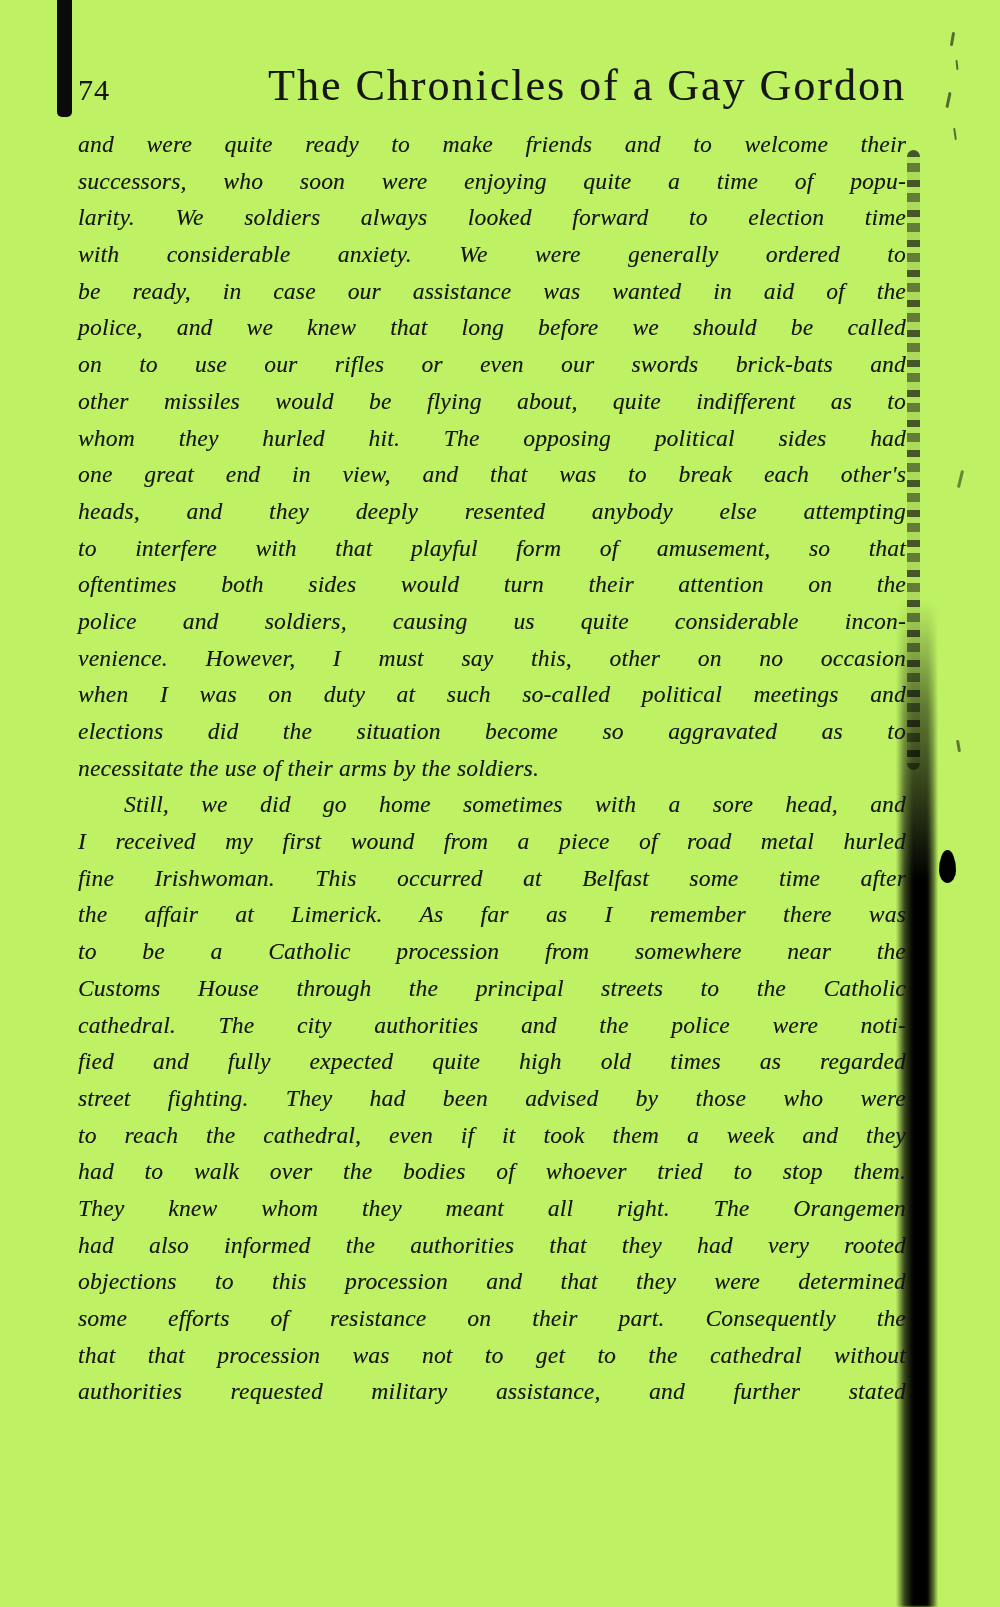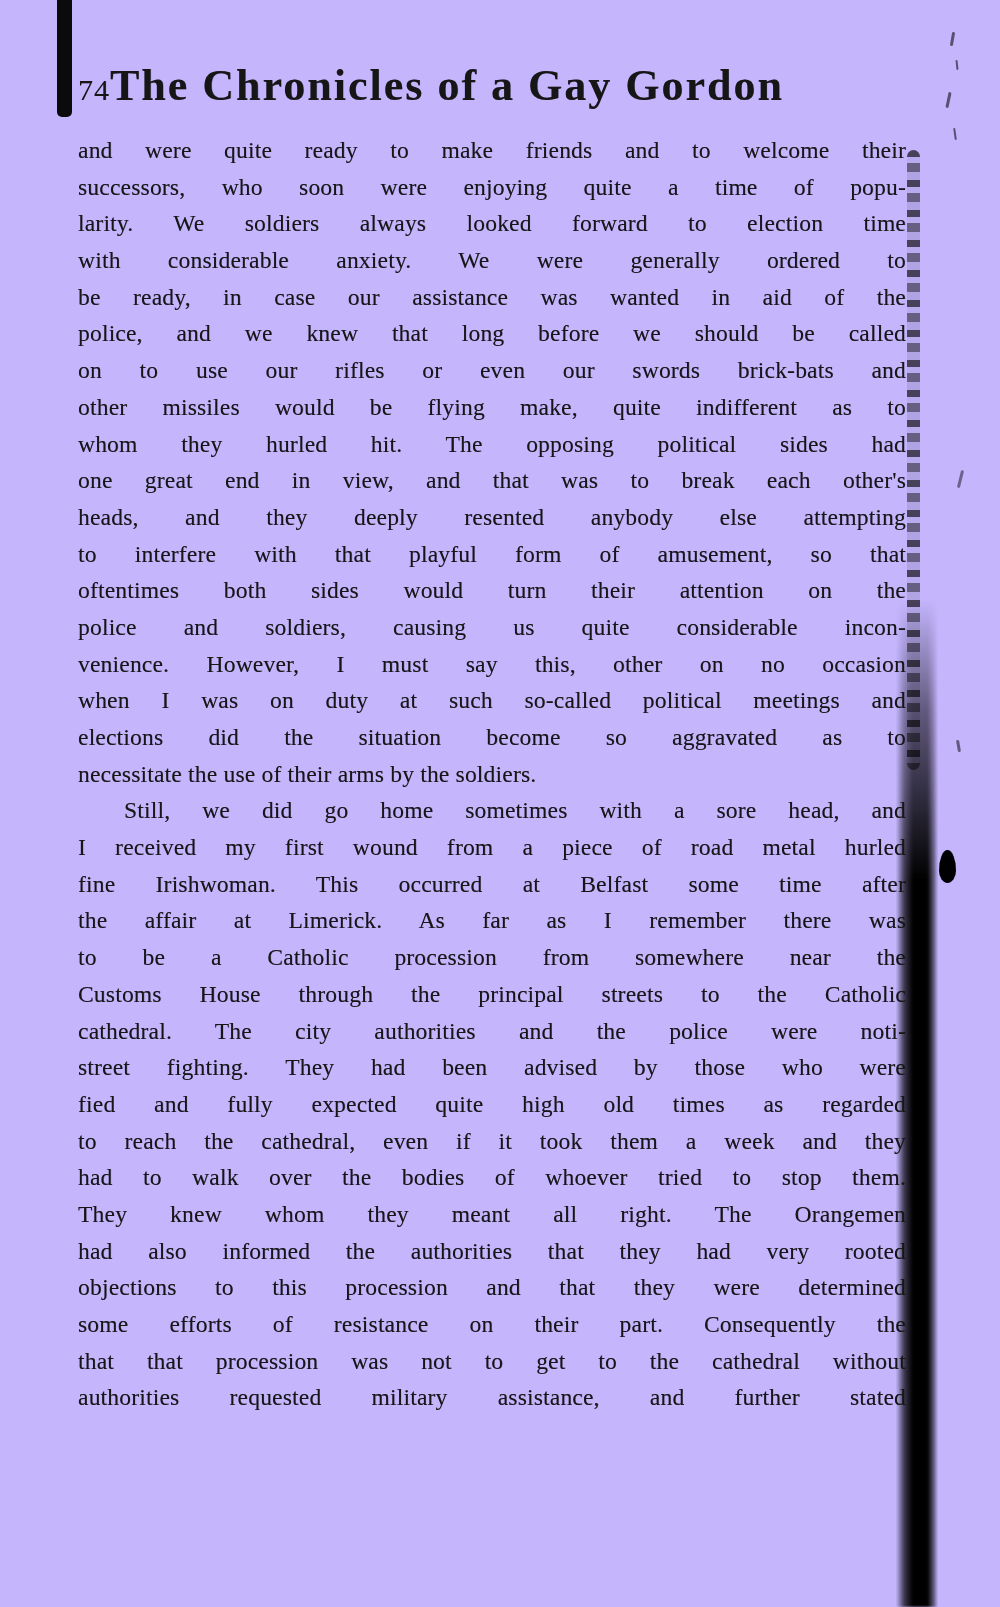--- a/index.html
+++ b/index.html
@@ -4,21 +4,21 @@
 <style>
   html, body {
     margin: 0;
     padding: 0;
     background: #ffffff;
   }
   .scan-page {
     position: relative;
     width: 1000px;
     height: 1607px;
-    background: #c4b5fd;
+    background: #bef264;
     overflow: hidden;
     font-family: "Liberation Serif", "DejaVu Serif", serif;
     color: #161616;
     text-shadow: 0.3px 0.3px 0 rgba(0,0,0,0.35);
   }
 
   
   .header {
     position: absolute;
     top: 60px;
@@ -27,35 +27,35 @@
     display: flex;
     align-items: baseline;
   }
   .page-number {
     font-size: 30px;
     letter-spacing: 1px;
     flex: 0 0 auto;
   }
   .book-title {
     flex: 1 1 auto;
-    text-align: left;
+    text-align: right;
     font-size: 44px;
     letter-spacing: 2px;
     white-space: nowrap;
-    font-weight: bold;
   }
 
   
   .body-text {
     position: absolute;
-    top: 132px;
+    top: 126px;
     left: 78px;
     width: 828px;
     font-size: 23.5px;
     letter-spacing: 0.2px;
+    font-style: italic;
   }
   .line {
     line-height: 36.7px;
     height: 36.7px;
     text-align: justify;
     text-align-last: justify;
     white-space: nowrap;
     overflow: visible;
   }
   .line.no-justify {
@@ -156,42 +156,42 @@
 
   <div class="body-text">
     <div class="paragraph">
         <div class="line">and were quite ready to make friends and to welcome their</div>
         <div class="line">successors, who soon were enjoying quite a time of popu-</div>
         <div class="line">larity. We soldiers always looked forward to election time</div>
         <div class="line">with considerable anxiety. We were generally ordered to</div>
         <div class="line">be ready, in case our assistance was wanted in aid of the</div>
         <div class="line">police, and we knew that long before we should be called</div>
         <div class="line">on to use our rifles or even our swords brick-bats and</div>
-        <div class="line">other missiles would be flying make, quite indifferent as to</div>
+        <div class="line">other missiles would be flying about, quite indifferent as to</div>
         <div class="line">whom they hurled hit. The opposing political sides had</div>
         <div class="line">one great end in view, and that was to break each other's</div>
         <div class="line">heads, and they deeply resented anybody else attempting</div>
         <div class="line">to interfere with that playful form of amusement, so that</div>
         <div class="line">oftentimes both sides would turn their attention on the</div>
         <div class="line">police and soldiers, causing us quite considerable incon-</div>
         <div class="line">venience. However, I must say this, other on no occasion</div>
         <div class="line">when I was on duty at such so-called political meetings and</div>
         <div class="line">elections did the situation become so aggravated as to</div>
         <div class="line no-justify">necessitate the use of their arms by the soldiers.</div>
       </div>
     <div class="paragraph">
         <div class="line indent">Still, we did go home sometimes with a sore head, and</div>
         <div class="line">I received my first wound from a piece of road metal hurled</div>
         <div class="line">fine Irishwoman. This occurred at Belfast some time after</div>
         <div class="line">the affair at Limerick. As far as I remember there was</div>
         <div class="line">to be a Catholic procession from somewhere near the</div>
         <div class="line">Customs House through the principal streets to the Catholic</div>
         <div class="line">cathedral. The city authorities and the police were noti-</div>
+        <div class="line">fied and fully expected quite high old times as regarded</div>
         <div class="line">street fighting. They had been advised by those who were</div>
-        <div class="line">fied and fully expected quite high old times as regarded</div>
         <div class="line">to reach the cathedral, even if it took them a week and they</div>
         <div class="line">had to walk over the bodies of whoever tried to stop them.</div>
         <div class="line">They knew whom they meant all right. The Orangemen</div>
         <div class="line">had also informed the authorities that they had very rooted</div>
         <div class="line">objections to this procession and that they were determined</div>
         <div class="line">some efforts of resistance on their part. Consequently the</div>
         <div class="line">that that procession was not to get to the cathedral without</div>
         <div class="line">authorities requested military assistance, and further stated</div>
       </div>
   </div>

